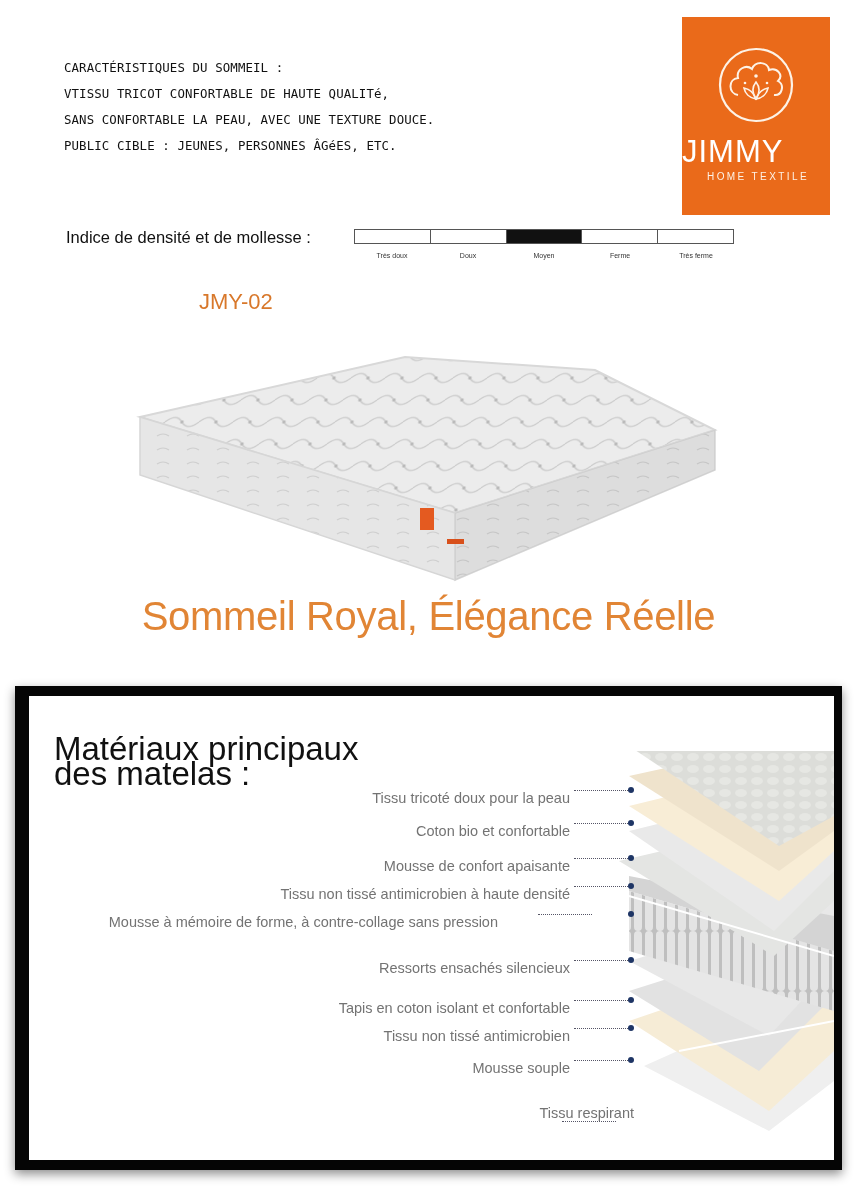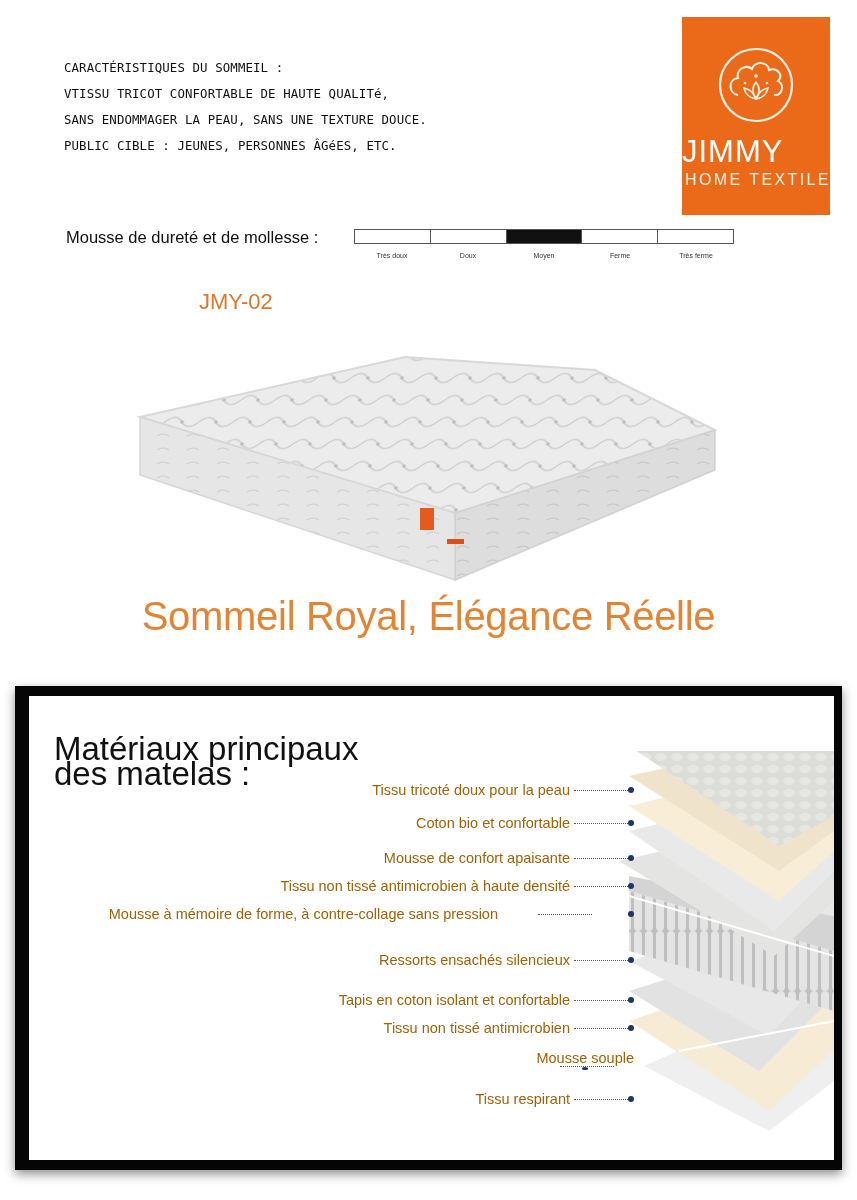--- a/index.html
+++ b/index.html
@@ -5,21 +5,21 @@
   * { box-sizing: border-box; margin: 0; padding: 0; }
   html, body { width: 857px; height: 1200px; background: #ffffff; overflow: hidden; }
   body { position: relative; font-family: "DejaVu Sans", sans-serif; color: #111; }
 
   .features { position: absolute; left: 64px; top: 58px; font-family: "DejaVu Sans Mono", monospace; font-size: 12.4px; letter-spacing: 0.1px; color: #111; }
   .features .line { height: 26px; line-height: 20px; white-space: nowrap; }
 
   .logo { position: absolute; left: 682px; top: 17px; width: 148px; height: 198px; background: #ea6a1a; }
   .logo svg.mark { position: absolute; left: 34px; top: 28px; }
   .logo .brand { position: absolute; left: 0; width: 148px; top: 117px; text-align: left; color: #fff; font-family: "Liberation Sans", sans-serif; font-size: 31px; letter-spacing: 1px; font-weight: normal; }
-  .logo .sub { position: absolute; left: 0; width: 152px; top: 154px; text-align: center; color: #fdf2e6; font-family: "Liberation Sans", sans-serif; font-size: 16px; letter-spacing: 2.4px; }
+  .logo .sub { position: absolute; left: 0; width: 152px; top: 154px; text-align: center; color: #fdf2e6; font-family: "Liberation Sans", sans-serif; font-size: 10px; letter-spacing: 2.4px; }
 
   .firm-label { position: absolute; left: 66px; top: 228px; font-family: "Liberation Sans", sans-serif; font-size: 16.5px; color: #111; white-space: nowrap; }
   .firm-scale { position: absolute; left: 354px; top: 229px; width: 380px; height: 15px; border: 1px solid #555; display: flex; }
   .firm-scale .seg { flex: 1; border-right: 1px solid #555; background: #fff; }
   .firm-scale .seg:last-child { border-right: none; }
   .firm-scale .seg.active { background: #111; }
   .firm-ticks { position: absolute; left: 354px; top: 252px; width: 380px; display: flex; }
   .firm-ticks span { flex: 1; text-align: center; font-family: "Liberation Sans", sans-serif; font-size: 7px; color: #333; }
 
   .model { position: absolute; left: 199px; top: 289px; font-family: "Liberation Sans", sans-serif; font-size: 22px; color: #d8782b; }
@@ -29,50 +29,50 @@
   .slogan { position: absolute; left: 0; width: 857px; top: 594px; text-align: center; font-family: Liberation Sans, sans-serif; font-size: 40px; color: #e18535; letter-spacing: -0.3px; }
 
   .frame { position: absolute; left: 15px; top: 686px; width: 827px; height: 484px; background: #050505; box-shadow: 0 4px 10px rgba(0,0,0,0.45); }
   .frame-inner { position: absolute; left: 14px; top: 10px; width: 805px; height: 464px; background: #fff; overflow: hidden; }
 
   .mat-title { position: absolute; left: 25px; top: 40px; font-family: "Liberation Sans", sans-serif; font-size: 33px; line-height: 25px; color: #111; }
 
   .layers-art { position: absolute; left: 560px; top: 55px; }
 
   .layer-row { position: absolute; right: 200px; display: flex; align-items: center; height: 20px; }
-  .layer-row .lbl { font-family: "Liberation Sans", sans-serif; font-size: 14.5px; color: #a16207; white-space: nowrap; }
+  .layer-row .lbl { font-family: "Liberation Sans", sans-serif; font-size: 14.5px; color: #737373; white-space: nowrap; margin-top: 16px; }
   .layer-row .leader { width: 54px; height: 0; border-top: 1px dotted #556; margin-left: 4px; }
   .layer-row .dot { width: 6px; height: 6px; border-radius: 50%; background: #1e3565; margin-left: 0; }
 </style>
 </head>
 <body>
 
 <div class="features">
   <div class="line">CARACTÉRISTIQUES DU SOMMEIL :</div>
   <div class="line">VTISSU TRICOT CONFORTABLE DE HAUTE QUALITé,</div>
-  <div class="line">SANS ENDOMMAGER LA PEAU, SANS UNE TEXTURE DOUCE.</div>
+  <div class="line">SANS CONFORTABLE LA PEAU, AVEC UNE TEXTURE DOUCE.</div>
   <div class="line">PUBLIC CIBLE : JEUNES, PERSONNES ÂGéES, ETC.</div>
 </div>
 
 <div class="logo">
   <svg class="mark" width="80" height="80" viewBox="0 0 80 80">
     <circle cx="40" cy="40" r="36" fill="none" stroke="#fdf2e6" stroke-width="2.2"></circle>
     <path d="M22 50 C12 48 12 34 22 33 C20 24 30 19 36 24 C39 16 52 16 53 25 C61 22 68 30 62 36 C69 40 66 51 58 50" fill="none" stroke="#fdf2e6" stroke-width="2"></path>
     <path d="M40 54 C36 48 36 42 40 37 C44 42 44 48 40 54 Z" fill="none" stroke="#fdf2e6" stroke-width="1.6"></path>
     <path d="M40 54 C33 53 29 48 28 43 C33 44 38 48 40 54 Z" fill="none" stroke="#fdf2e6" stroke-width="1.6"></path>
     <path d="M40 54 C47 53 51 48 52 43 C47 44 42 48 40 54 Z" fill="none" stroke="#fdf2e6" stroke-width="1.6"></path>
     <circle cx="40" cy="31" r="1.8" fill="#fdf2e6"></circle>
     <circle cx="29" cy="38" r="1.3" fill="#fdf2e6"></circle>
     <circle cx="51" cy="38" r="1.3" fill="#fdf2e6"></circle>
   </svg>
   <div class="brand">JIMMY</div>
   <div class="sub">HOME TEXTILE</div>
 </div>
 
-<div class="firm-label">Mousse de dureté et de mollesse :</div>
+<div class="firm-label">Indice de densité et de mollesse :</div>
 <div class="firm-scale">
   <div class="seg"></div>
   <div class="seg"></div>
   <div class="seg active"></div>
   <div class="seg"></div>
   <div class="seg"></div>
 </div>
 <div class="firm-ticks">
   <span>Très doux</span>
   <span>Doux</span>
@@ -187,25 +187,25 @@
     <div class="layer-row" style="top:294px;">
       <span class="lbl">Tapis en coton isolant et confortable</span>
       <span class="leader"></span>
       <span class="dot"></span>
     </div>
     <div class="layer-row" style="top:322px;">
       <span class="lbl">Tissu non tissé antimicrobien</span>
       <span class="leader"></span>
       <span class="dot"></span>
     </div>
-    <div class="layer-row" style="top:354px;flex-direction:column;">
+    <div class="layer-row" style="top:354px;">
       <span class="lbl">Mousse souple</span>
       <span class="leader"></span>
       <span class="dot"></span>
     </div>
-    <div class="layer-row" style="top:393px;">
+    <div class="layer-row" style="top:393px;flex-direction:column;">
       <span class="lbl">Tissu respirant</span>
       <span class="leader"></span>
       <span class="dot"></span>
     </div>
 
   </div>
 </div>
 
 </body></html>

